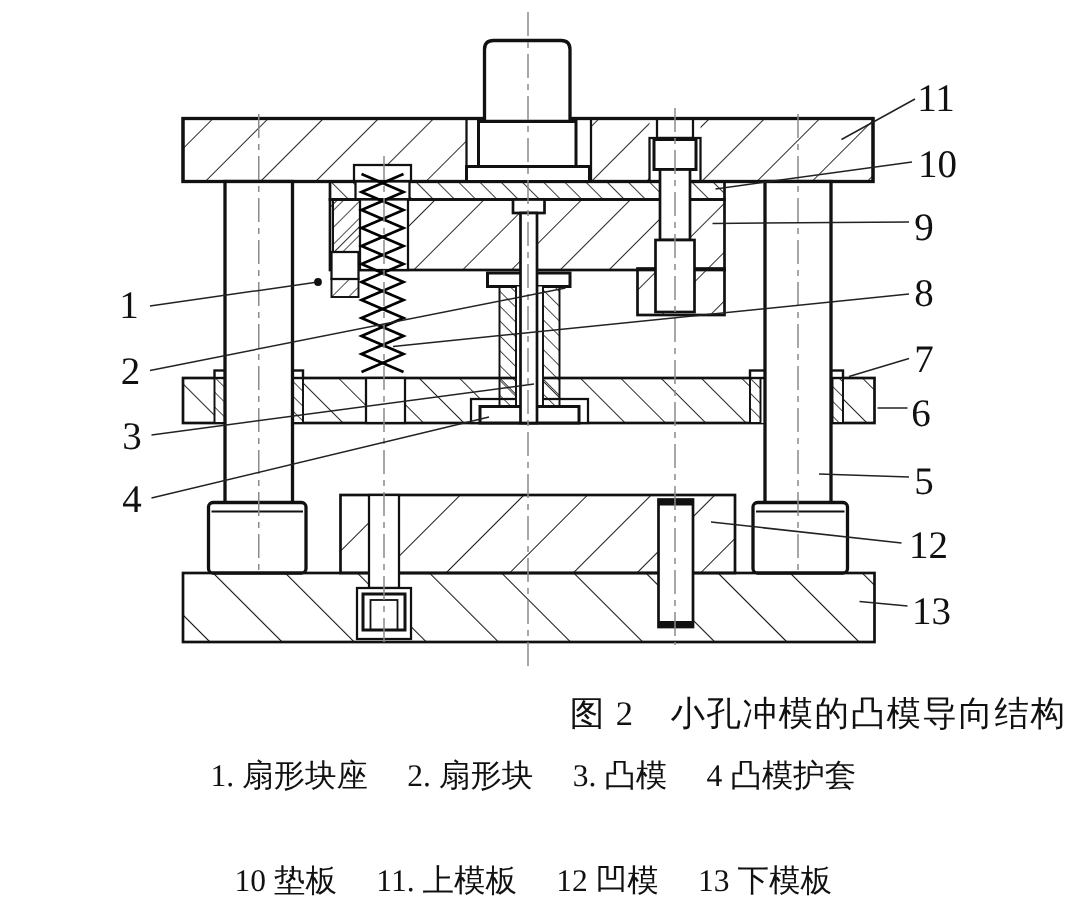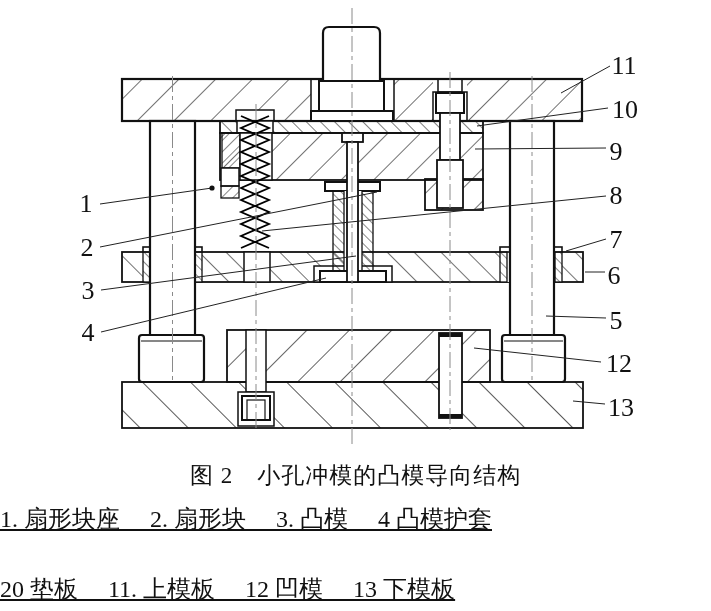--- a/index.html
+++ b/index.html
@@ -8,23 +8,23 @@
   #fig-svg{position:absolute;left:0;top:0;}
   .o  {stroke:#111;stroke-width:2;fill:#fff}
   .o1 {stroke:#111;stroke-width:1.5;fill:#fff}
   .ht {stroke:#111;stroke-width:1.8}
   .ht2{stroke:#111;stroke-width:1.3}
   .thin{stroke:#111;stroke-width:1.2;fill:none}
   .cl {stroke:#8a8a8a;stroke-width:1;fill:none;stroke-dasharray:16 4 4 4}
   .spr{stroke:#000;stroke-width:1.8;fill:none}
   .callout-num{font:26px "Liberation Serif","DejaVu Serif",serif;fill:#111;text-anchor:middle;}
   .leader{stroke:#222;stroke-width:1;}
-  .caption{position:absolute;left:0;width:711px;text-align:center;
+  .caption{position:absolute;left:0;width:711px;text-align:right;
            font-size:23px;letter-spacing:1px;top:460px;}
-  .legend-line{position:absolute;left:0;width:711px;text-align:left;font-size:24px;text-decoration:underline;}
+  .legend-line{position:absolute;left:0;width:711px;text-align:center;font-size:21px;}
   #lg1{top:503px}#lg2{top:538px}#lg3{top:573px}
 </style>
 </head>
 <body>
 
 <div id="page">
 
 <svg id="fig-svg" width="711" height="455" viewBox="0 0 711 455">
   <defs>
     <pattern id="pTop" width="26" height="26" patternUnits="userSpaceOnUse" patternTransform="rotate(45)">
@@ -173,15 +173,15 @@
         <text x="624" y="74" class="callout-num">11</text>
         <line x1="601" y1="362" x2="474" y2="348" class="leader"></line>
         <text x="619" y="372" class="callout-num">12</text>
         <line x1="605" y1="404" x2="573" y2="401" class="leader"></line>
         <text x="621" y="416" class="callout-num">13</text>
       </g>
 </svg>
 
 <div class="caption">图 2　小孔冲模的凸模导向结构</div>
 <div class="legend-line" id="lg1">1. 扇形块座　 2. 扇形块　 3. 凸模　 4 凸模护套</div>
-<div class="legend-line" id="lg3">20 垫板　 11. 上模板　 12 凹模　 13 下模板</div>
+<div class="legend-line" id="lg3">10 垫板　 11. 上模板　 12 凹模　 13 下模板</div>
 
 </div>
 
 </body></html>

